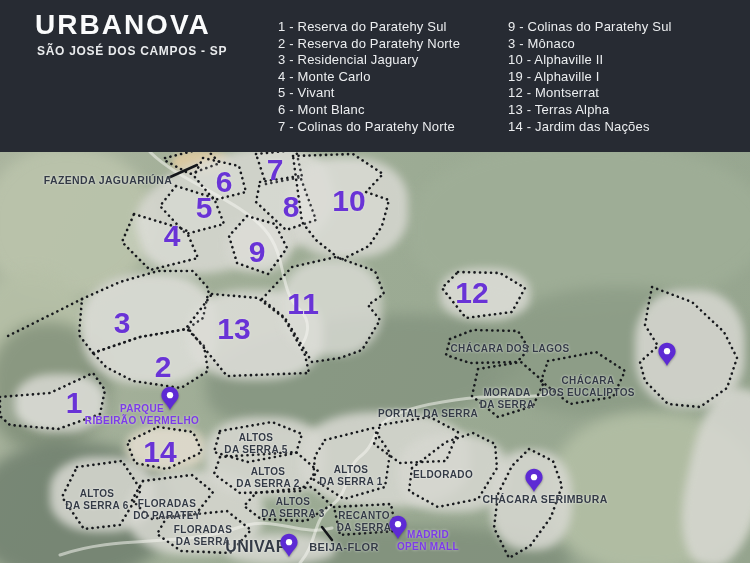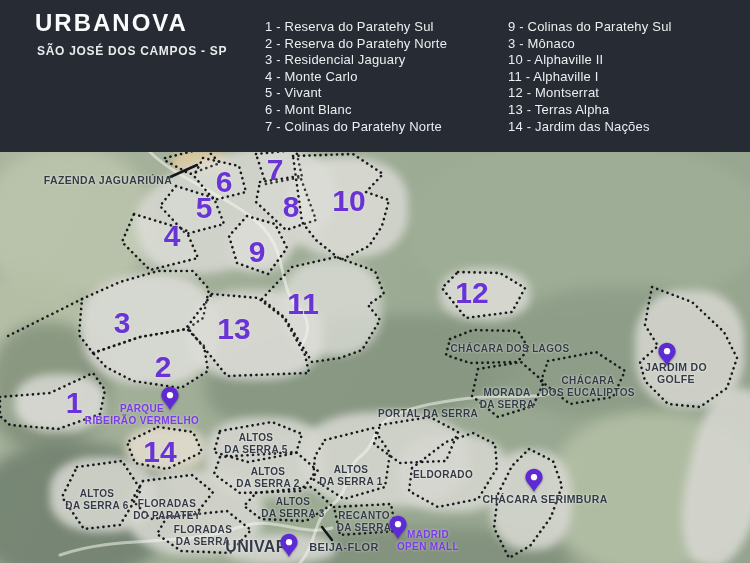--- a/index.html
+++ b/index.html
@@ -5,27 +5,27 @@
   html,body{margin:0;padding:0;}
   body{
     width:750px;height:563px;position:relative;overflow:hidden;
     font-family:"Liberation Sans",sans-serif;background:#9fab97;
   }
   .stage{position:absolute;inset:0;}
 
   
   .header{position:absolute;top:0;left:0;width:750px;height:152px;
     background:var(--header-bg,#272b33);z-index:20;}
-  .title{position:absolute;left:35px;top:9px;font-size:24px;font-weight:bold;
+  .title{position:absolute;left:35px;top:9px;font-size:28px;font-weight:bold;
     letter-spacing:2px;color:#fafbfc;}
   .subtitle{position:absolute;left:37px;top:44px;font-size:12px;font-weight:bold;
     letter-spacing:.7px;color:#e8eaec;}
   .legend-col{position:absolute;top:19px;font-size:13px;font-weight:500;
     color:var(--legend-text,#eceef0);letter-spacing:.2px;}
-  #legend-col1{left:265px;}
+  #legend-col1{left:278px;}
   #legend-col2{left:508px;}
   .legend-item{height:16.6px;line-height:16.6px;white-space:nowrap;}
 
   
   .map-canvas{position:absolute;top:152px;left:0;width:750px;height:411px;overflow:hidden;
     background:linear-gradient(115deg,#aab49e 0%,#9cab94 45%,#95a48e 100%);}
   .blob{position:absolute;border-radius:48% 52% 55% 45%;filter:blur(7px);z-index:1;}
   .urban{position:absolute;border-radius:42%;filter:blur(4px);background:#d6d7d0;opacity:.88;z-index:2;}
   svg.overlay{position:absolute;left:0;top:0;z-index:3;}
   .outline{fill:none;stroke:var(--outline,#17191d);stroke-width:2.6;
@@ -138,21 +138,20 @@
         <div class="area-number" style="left: 275px; top: 18px;">7</div>
         <div class="area-number" style="left: 291px; top: 55px;">8</div>
         <div class="area-number" style="left: 257px; top: 100px;">9</div>
         <div class="area-number" style="left: 349px; top: 49px;">10</div>
         <div class="area-number" style="left: 303px; top: 152px;">11</div>
         <div class="area-number" style="left: 472px; top: 141px;">12</div>
         <div class="area-number" style="left: 234px; top: 177px;">13</div>
         <div class="area-number" style="left: 160px; top: 300px;">14</div>
         <div class="place-label" style="font-size: 10.5px; left: 108px; top: 28px;">FAZENDA JAGUARIÚNA</div>
         <div class="place-label" style="left: 510px; top: 197px;">CHÁCARA DOS LAGOS</div>
-        <div class="place-label" style="font-size: 10.5px; left: 676px; top: 221px;">JARDIM DO GOLFE</div>
         <div class="place-label" style="left: 588px; top: 234px;">CHÁCARA
 DOS EUCALIPTOS</div>
         <div class="place-label" style="left: 507px; top: 246px;">MORADA
 DA SERRA</div>
         <div class="place-label" style="left: 428px; top: 262px;">PORTAL DA SERRA</div>
         <div class="place-label" style="left: 443px; top: 323px;">ELDORADO</div>
         <div class="place-label" style="left: 256px; top: 291px;">ALTOS
 DA SERRA 5</div>
         <div class="place-label" style="left: 268px; top: 325px;">ALTOS
 DA SERRA 2</div>
@@ -207,20 +206,20 @@
         <div class="legend-item">3 - Residencial Jaguary</div>
         <div class="legend-item">4 - Monte Carlo</div>
         <div class="legend-item">5 - Vivant</div>
         <div class="legend-item">6 - Mont Blanc</div>
         <div class="legend-item">7 - Colinas do Paratehy Norte</div>
       </div>
     <div class="legend-col" id="legend-col2">
         <div class="legend-item">9 - Colinas do Paratehy Sul</div>
         <div class="legend-item">3 - Mônaco</div>
         <div class="legend-item">10 - Alphaville II</div>
-        <div class="legend-item">11 - Alphaville I</div>
+        <div class="legend-item">19 - Alphaville I</div>
         <div class="legend-item">12 - Montserrat</div>
         <div class="legend-item">13 - Terras Alpha</div>
         <div class="legend-item">14 - Jardim das Nações</div>
       </div>
   </div>
 
 </div>
 
 </body></html>

